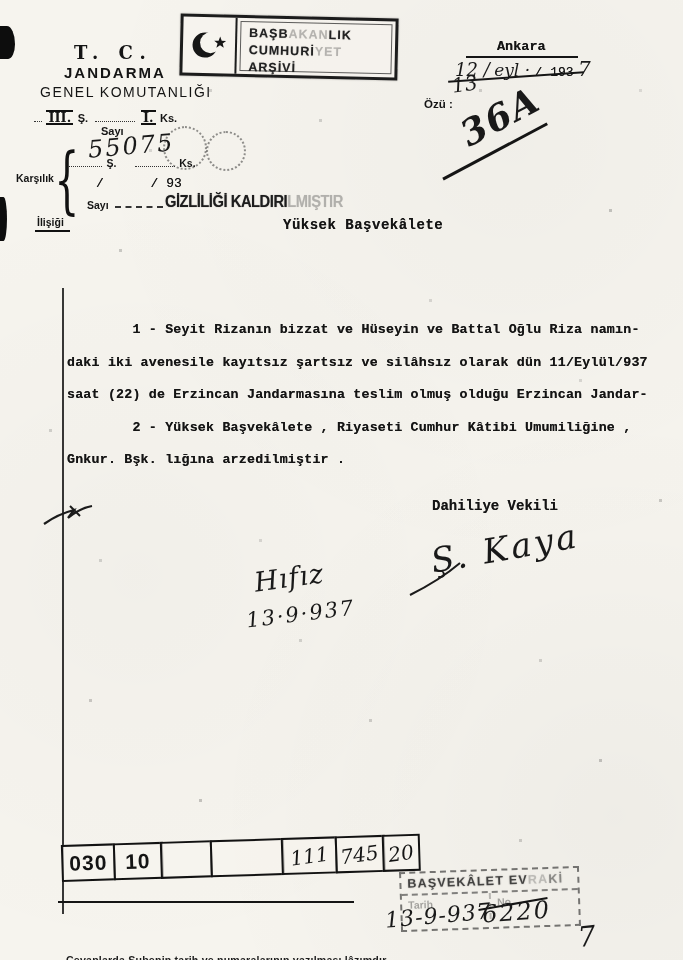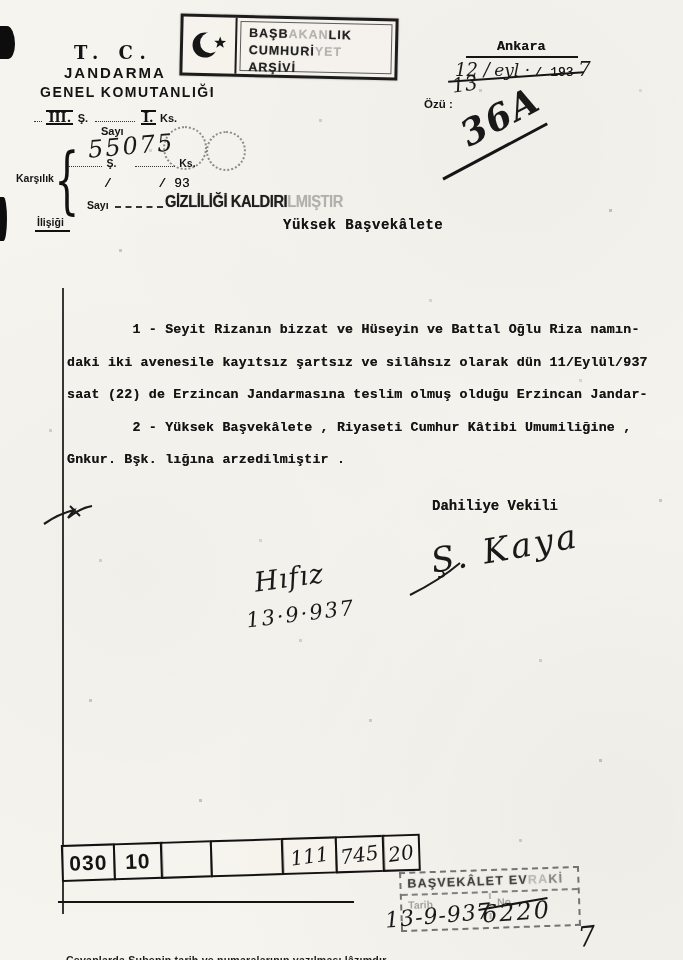--- a/index.html
+++ b/index.html
@@ -16,21 +16,21 @@
   }
   .abs{position:absolute;}
   .typed{font-family:"Liberation Mono","DejaVu Sans Mono",monospace;text-shadow:0 0 0.5px rgba(0,0,0,.65);}
   .hand{font-family:"DejaVu Serif","Liberation Serif",serif;font-style:italic;color:#191919;}
   .bold{font-weight:bold;}
   .pre{white-space:pre;}
   .faded{opacity:.3;}
   
   .tc{font-family:"DejaVu Serif",serif;font-weight:bold;font-size:18px;letter-spacing:7px;}
   .lh1{font-weight:bold;font-size:15px;letter-spacing:2px;}
-  .lh2{font-weight:bold;font-size:14px;letter-spacing:1.5px;}
+  .lh2{font-weight:normal;font-size:14px;letter-spacing:1.5px;}
   .roman{font-family:"DejaVu Serif",serif;font-weight:bold;font-size:13px;
          border-top:2px solid #111;border-bottom:2px solid #111;padding:0 2px;line-height:11px;display:inline-block;}
   .dotlead{display:inline-block;border-bottom:1.5px dotted #333;height:10px;}
   .smallbold{font-weight:bold;font-size:11px;}
   
   .stamp{border:3px solid #1c1c1c;display:flex;align-items:stretch;background:rgba(246,244,238,.6);
          transform:rotate(1.3deg);box-shadow:0 0 2px rgba(0,0,0,.3);}
   .stamp-left{width:56px;display:flex;align-items:center;justify-content:center;border-right:2px solid #1c1c1c;}
   .stamp-text{padding:3px 8px;border:1.5px solid rgba(28,28,28,.7);margin:3px;
               font-weight:bold;font-size:12.5px;letter-spacing:1px;line-height:17px;color:#222;
@@ -111,21 +111,21 @@
   <div class="abs circ" style="left:206px;top:131px;width:36px;height:36px;"></div>
   <div class="abs" style="left:66px;top:153px;">
     <span class="dotlead" style="width:36px;"></span>
     <span class="smallbold" style="font-size:10.5px;">Ş.</span>
     <span class="dotlead" style="width:40px;margin-left:14px;"></span>
     <span class="smallbold" style="font-size:10.5px;">Ks.</span>
   </div>
 
   <div class="abs smallbold" style="left:16px;top:172px;font-size:10.5px;">Karşılık</div>
   <div class="abs brace" style="left:44px;top:144px;">{</div>
-  <div class="abs typed pre" style="left:104px;top:176px;font-size:13px;">/      / 93</div>
+  <div class="abs typed pre" style="left:96px;top:176px;font-size:13px;">/      / 93</div>
   <div class="abs smallbold" style="left:87px;top:199px;font-size:10.5px;">Sayı</div>
   <div class="abs" style="left:115px;top:206px;width:48px;border-bottom:2px dashed #333;"></div>
   <div class="abs declass" style="left:165px;top:193px;">
     <span>GİZLİLİĞİ KALDIRI</span><span class="faded">LMIŞTIR</span>
   </div>
   <div class="abs smallbold" style="left:35px;top:216px;font-size:10.5px;border-bottom:2.5px solid #111;padding:0 6px 2px 2px;">İlişiği</div>
 
   <div class="abs typed bold" style="left:497px;top:39px;font-size:13.5px;">Ankara</div>
   <div class="abs rule" style="left:466px;top:56px;width:112px;height:1.5px;"></div>
   <div class="abs" style="left:455px;top:57px;white-space:nowrap;">

